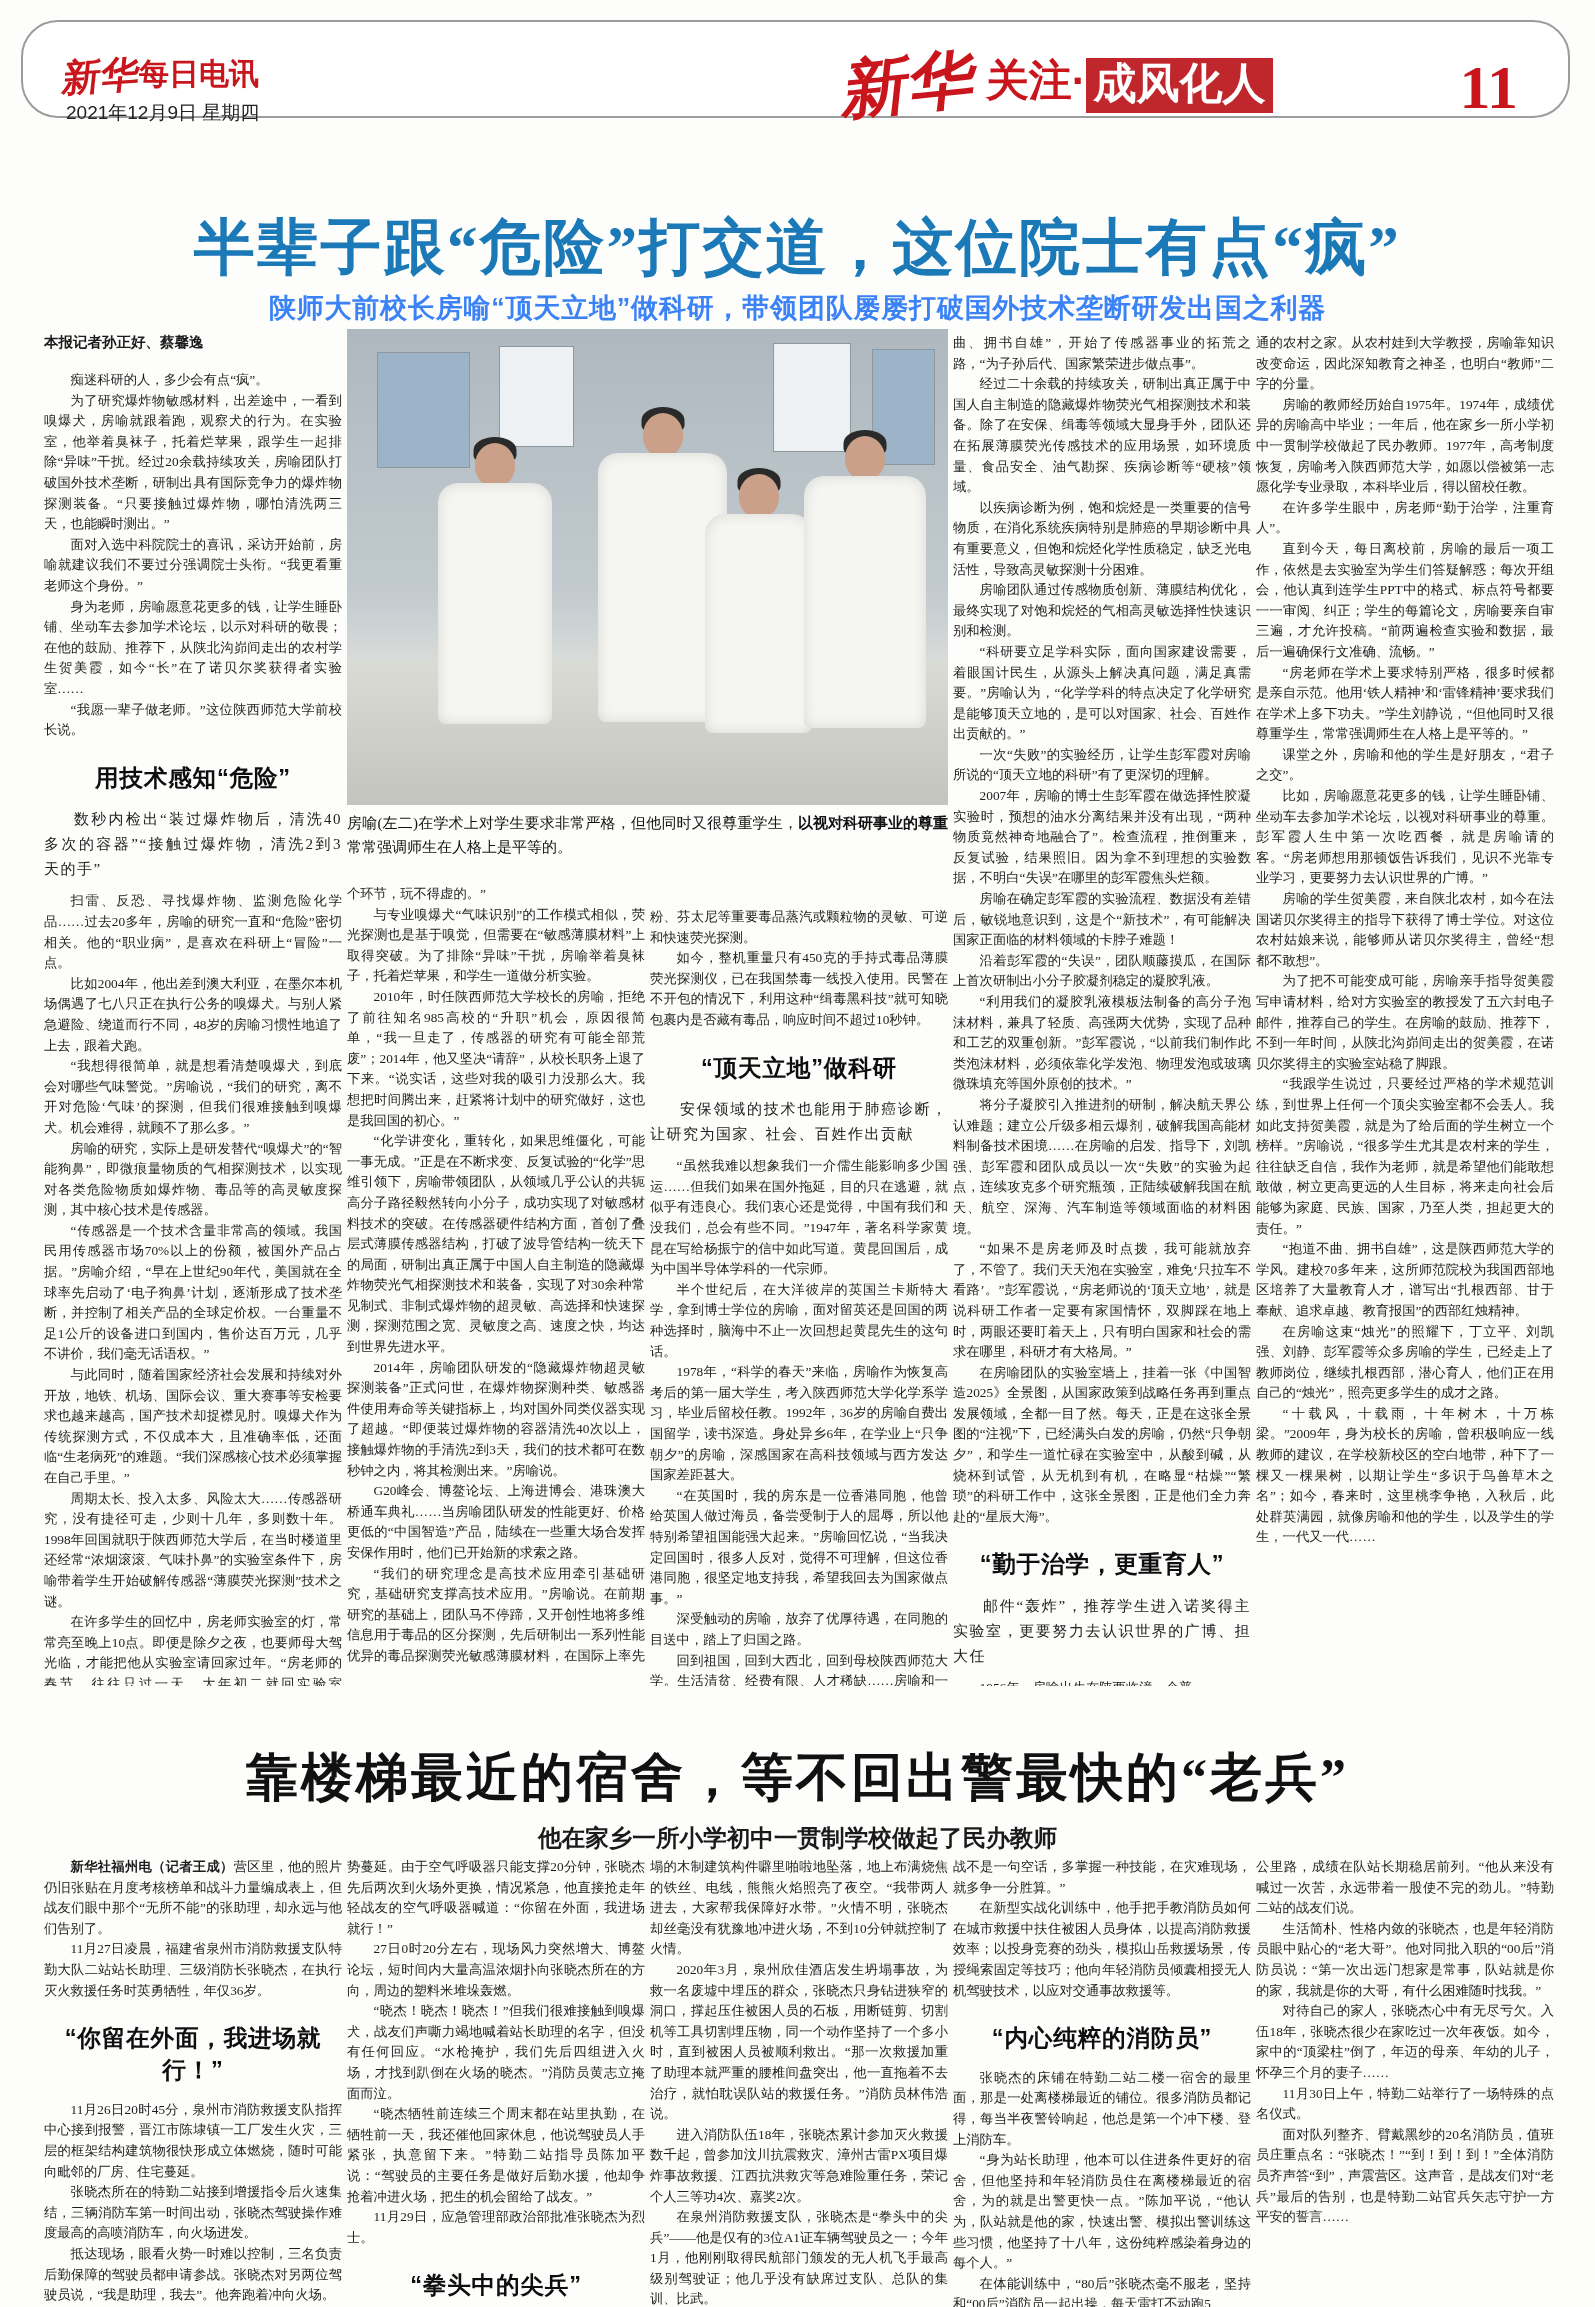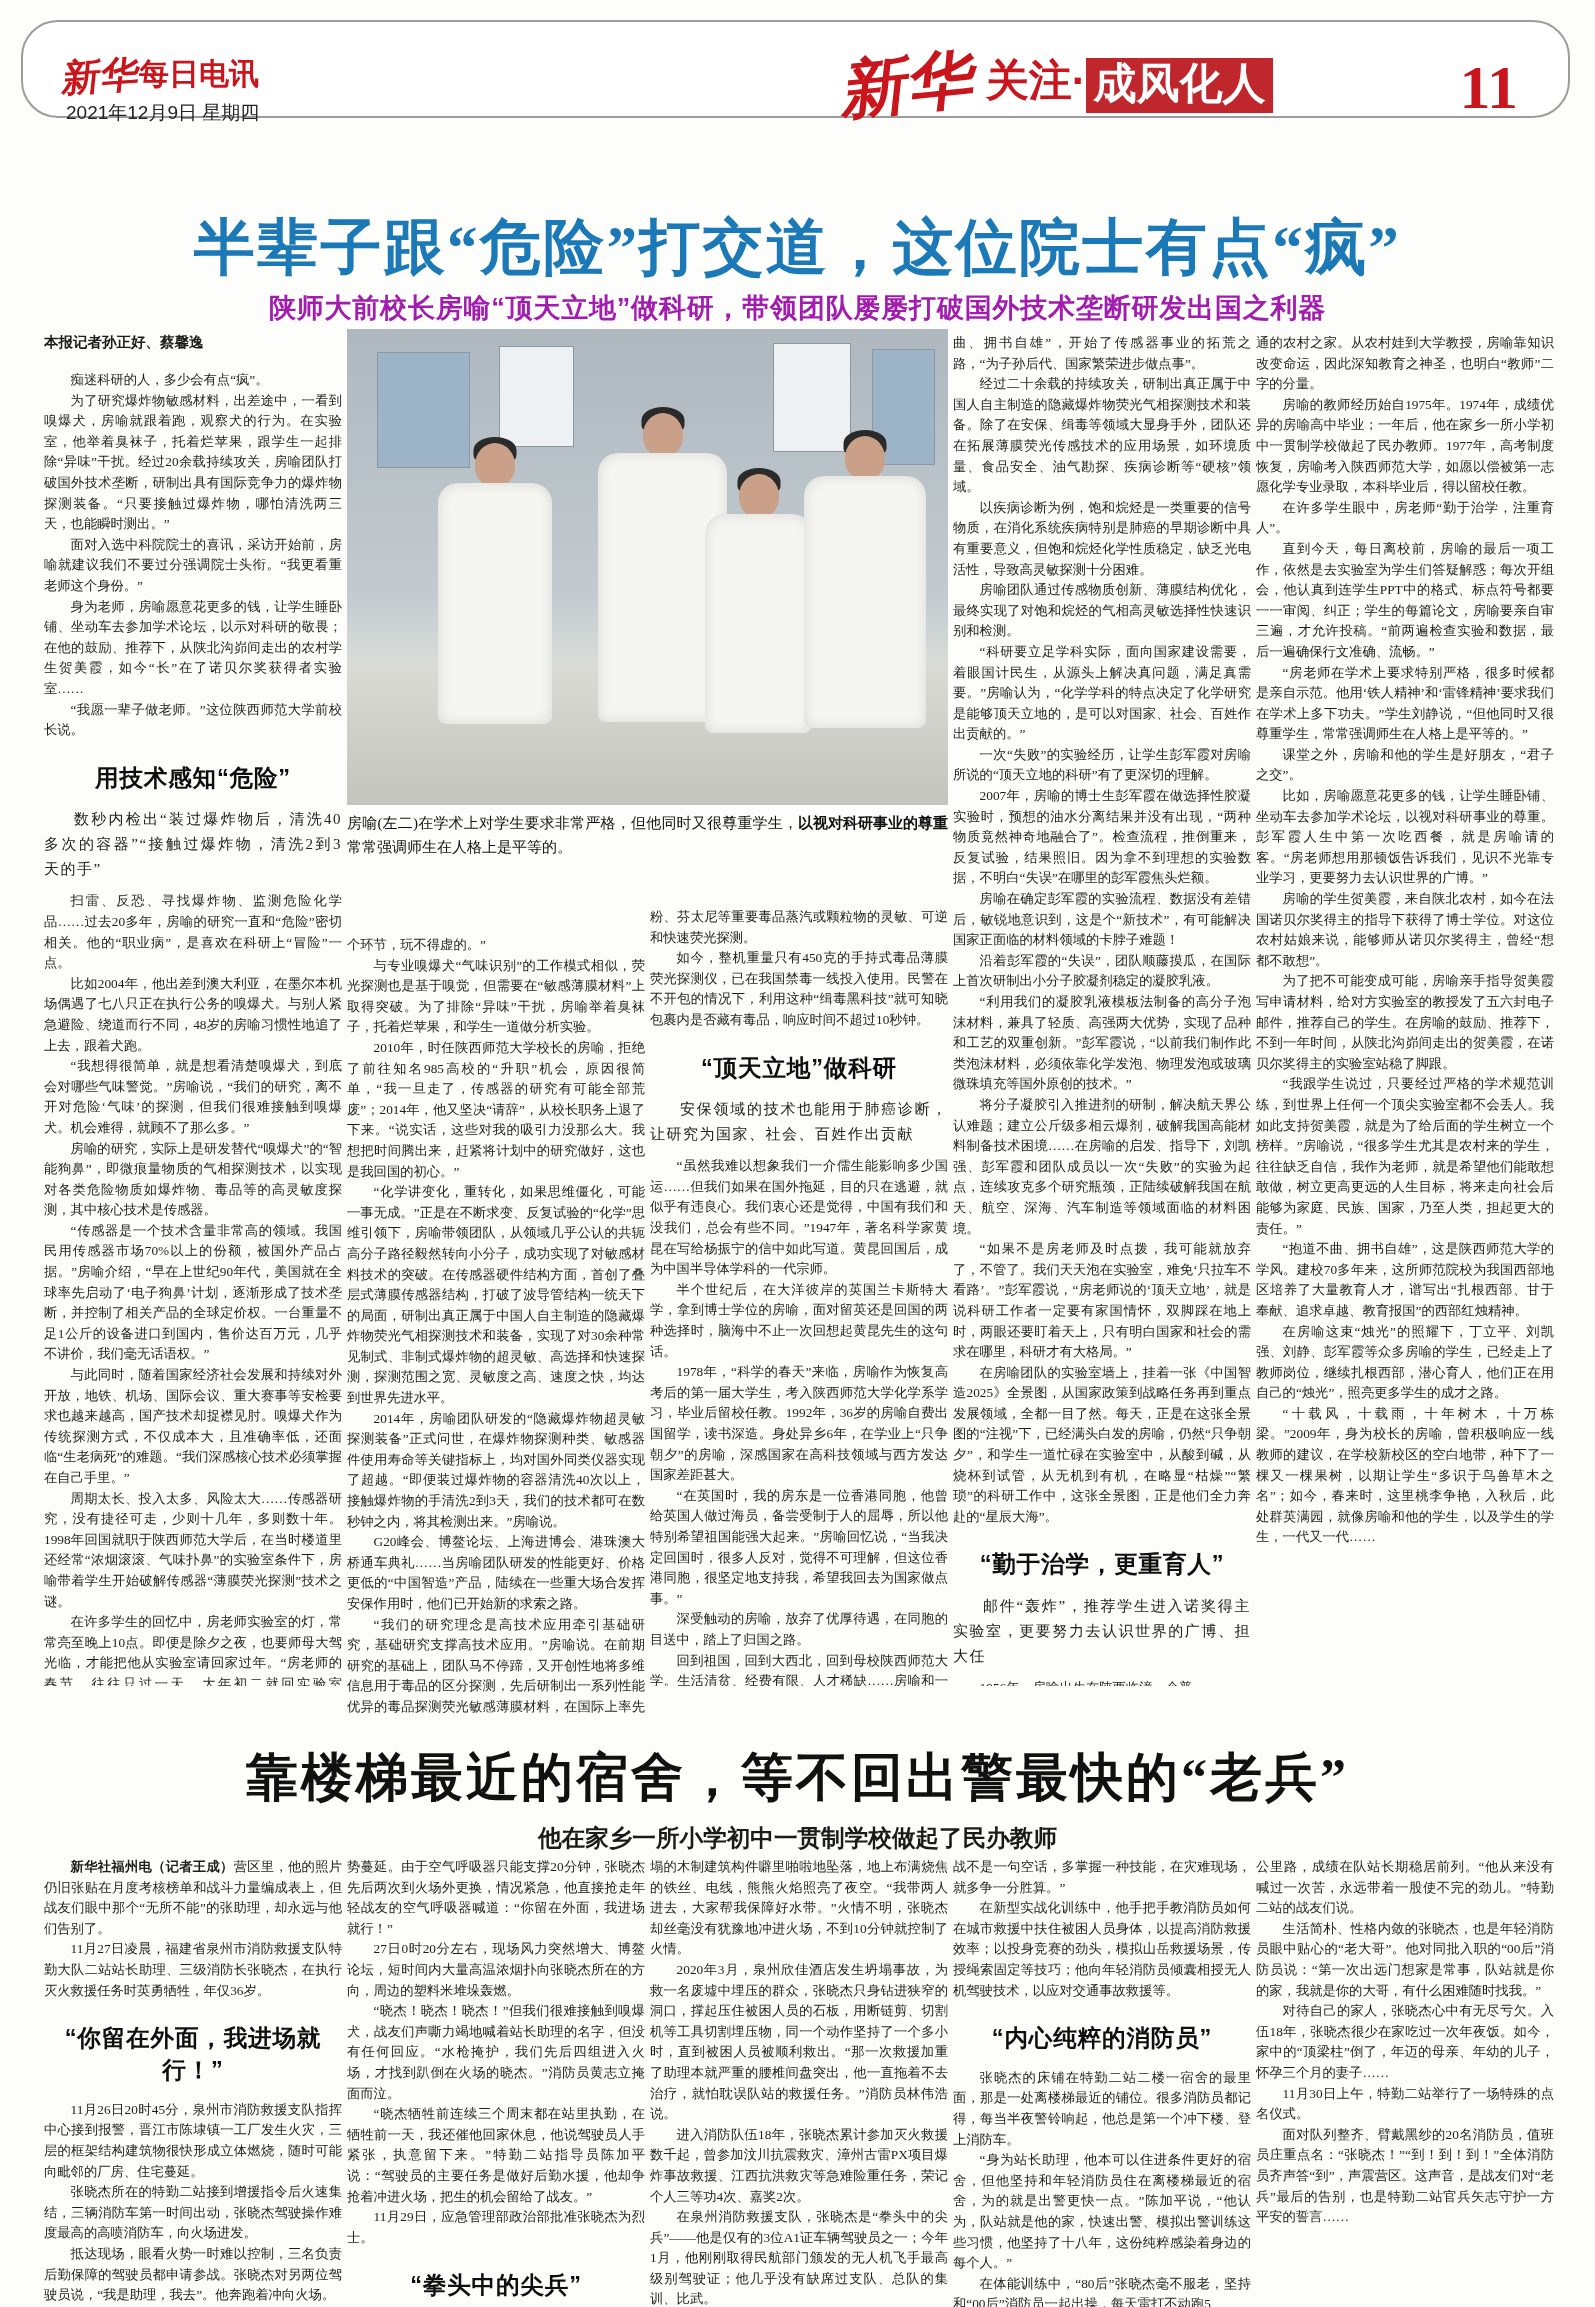--- a/index.html
+++ b/index.html
@@ -23,36 +23,36 @@
   .mast-center .hl{display:inline-block;background:#c0272d;color:#fff;font-weight:900;font-size:43px;line-height:1;padding:4.6px 7.6px 7.6px;font-family:"Liberation Sans",sans-serif;vertical-align:7.6px;}
   .page-no{position:absolute;right:50px;top:30px;font-size:62px;font-weight:bold;color:#c9161d;font-family:"Liberation Serif",serif;}
   
   .a1-headline{
     position:absolute;left:0;top:166px;width:100%;text-align:center;
     font-size:61px;font-weight:900;color:#1b79b7;letter-spacing:2.3px;
     font-family:"Liberation Serif","DejaVu Serif",serif;
   }
   .a1-subheadline{
     position:absolute;left:0;top:268px;width:100%;text-align:center;
-    font-size:27px;font-weight:bold;color:#a21caf;letter-spacing:0.8px;
+    font-size:27px;font-weight:bold;color:#3b82f6;letter-spacing:0.8px;
     font-family:"Liberation Sans","DejaVu Sans",sans-serif;
   }
   
   .col{position:absolute;width:298px;overflow:hidden;text-align:justify;}
   .col p{margin:0;}
   .para{font-size:13.3px;line-height:20.6px;text-indent:2em;color:#1d1d1d;}
   .cont{text-indent:0;}
   .byline{font-size:14.5px;font-weight:bold;font-family:"Liberation Sans",sans-serif;margin:0 0 18px 0 !important;}
   .subhead{
     text-align:center;font-weight:900;font-size:23.6px;color:#0e0e0e;
     margin:21px 0 13.7px 0;font-family:"Liberation Sans","DejaVu Sans",sans-serif;letter-spacing:0.8px;
   }
   .lead{font-size:15px;line-height:25px;text-indent:2em;letter-spacing:1.5px;color:#222;margin:0 0 9px 0 !important;}
   .a1c1{left:44px;top:333px;height:1353px;}
-  .a1c2{left:347px;top:935px;height:779px;}
+  .a1c2{left:347px;top:884px;height:779px;}
   .a1c3{left:650px;top:907px;height:779px;}
   .a1c4{left:953px;top:333px;height:1353px;}
   .a1c5{left:1256px;top:333px;height:1353px;}
   
   .photo{
     position:absolute;left:347px;top:329px;width:601px;height:476px;overflow:hidden;
     background:linear-gradient(180deg,#aeb8be 0%,#c2cacf 55%,#d8dcd9 70%,#cfd3cd 100%);
   }
   .photo .floor{position:absolute;left:0;bottom:0;width:100%;height:30%;background:linear-gradient(180deg,#d9dbd4,#c2c4bd);}
   .photo .poster{position:absolute;background:#eef1f3;border:1.5px solid #8d979e;}

